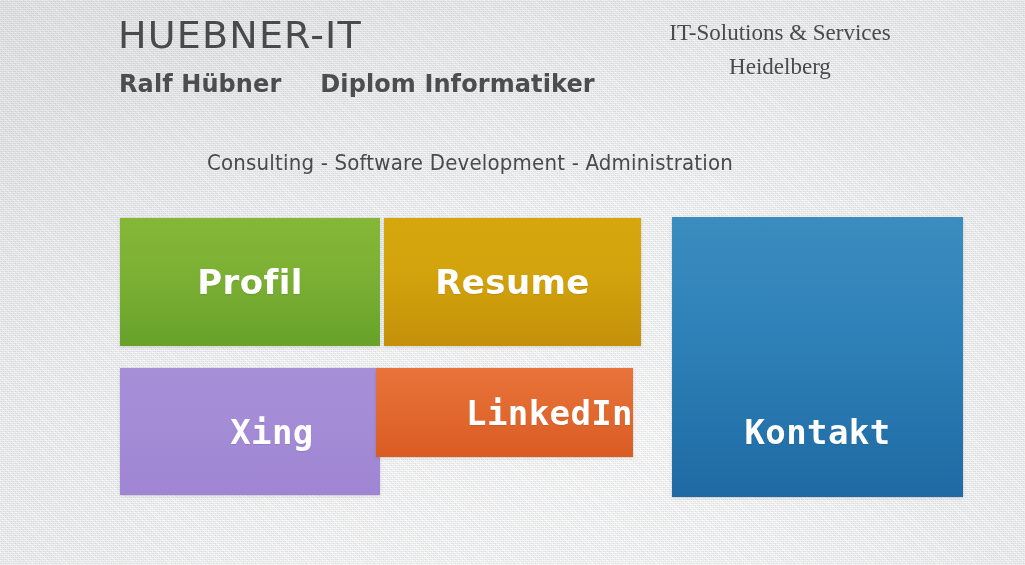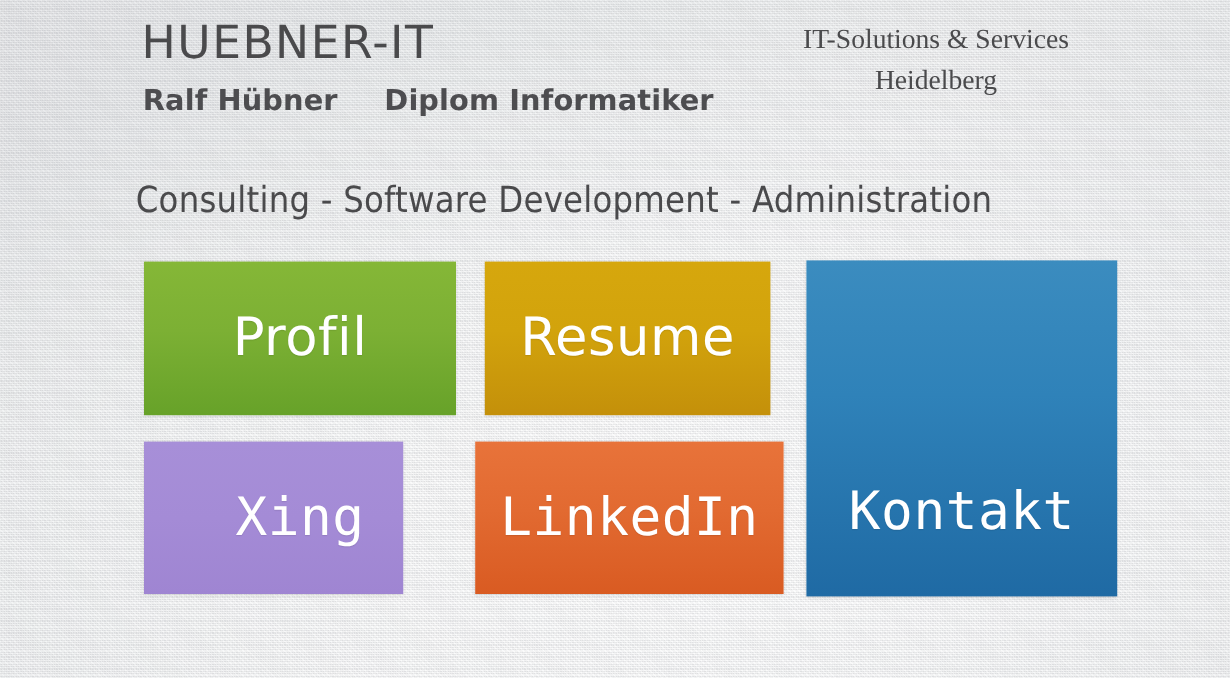--- a/index.html
+++ b/index.html
@@ -89,73 +89,74 @@
     color: #4a4a4c;
   }
 
   .services-line {
     position: absolute;
     left: 0;
     top: 150px;
     width: 940px;
     text-align: center;
     font-family: "DejaVu Sans Condensed", "DejaVu Sans", sans-serif;
-    font-size: 30px;
+    font-size: 22px;
     font-weight: 400;
     letter-spacing: 0.2px;
     color: #4a4a4c;
     white-space: nowrap;
   }
 
   
   .tile {
     position: absolute;
     display: flex;
     align-items: center;
     justify-content: center;
     color: #ffffff;
     box-sizing: border-box;
     box-shadow: 0 1px 3px rgba(60,60,65,0.18);
   }
   .tile-label {
-    font-size: 44px;
-    font-weight: 400;
+    font-size: 34px;
+    font-weight: 700;
     letter-spacing: 0.4px;
     line-height: 1;
     color: #ffffff;
     text-shadow: 0 1px 1px rgba(0,0,0,0.10);
   }
   .font-prop { font-family: "DejaVu Sans", sans-serif; }
   .font-mono { font-family: "DejaVu Sans Mono", monospace; }
 
   #tile-profil {
     left: 120px; top: 218px; width: 260px; height: 128px;
     background: linear-gradient(180deg, #85b737 0%, #7cb034 45%, #67a229 100%);
   }
   #tile-resume {
-    left: 404px; top: 218px; width: 238px; height: 128px;
+    left: 384px; top: 218px; width: 257px; height: 128px;
     background: linear-gradient(180deg, #d6a70d 0%, #d2a30c 45%, #c4900a 100%);
   }
   #tile-kontakt {
-    left: 672px; top: 217px; width: 259px; height: 280px;
+    left: 672px; top: 217px; width: 291px; height: 280px;
     background: linear-gradient(180deg, #3b8cbf 0%, #2f82b9 40%, #1f6aa4 100%);
     align-items: flex-end;
     justify-content: center;
   }
   #tile-kontakt .tile-label {
     margin-bottom: 48px;
   }
   #tile-xing {
-    left: 120px; top: 368px; width: 216px; height: 127px;
+    left: 120px; top: 368px; width: 260px; height: 127px;
     background: linear-gradient(180deg, #a78fd8 0%, #a48bd6 50%, #9f85d2 100%);
     padding-left: 44px;
   }
   #tile-linkedin {
-    left: 396px; top: 368px; width: 257px; height: 127px;
+    left: 376px; top: 368px; width: 257px; height: 89px;
     background: linear-gradient(180deg, #e8733a 0%, #e26a31 45%, #d95b22 100%);
+    justify-content: flex-end;
   }
 </style>
 </head>
 <body>
 
 <div id="page">
   <div id="noise"></div>
   <div id="noise2"></div>
 
   <div id="content">

